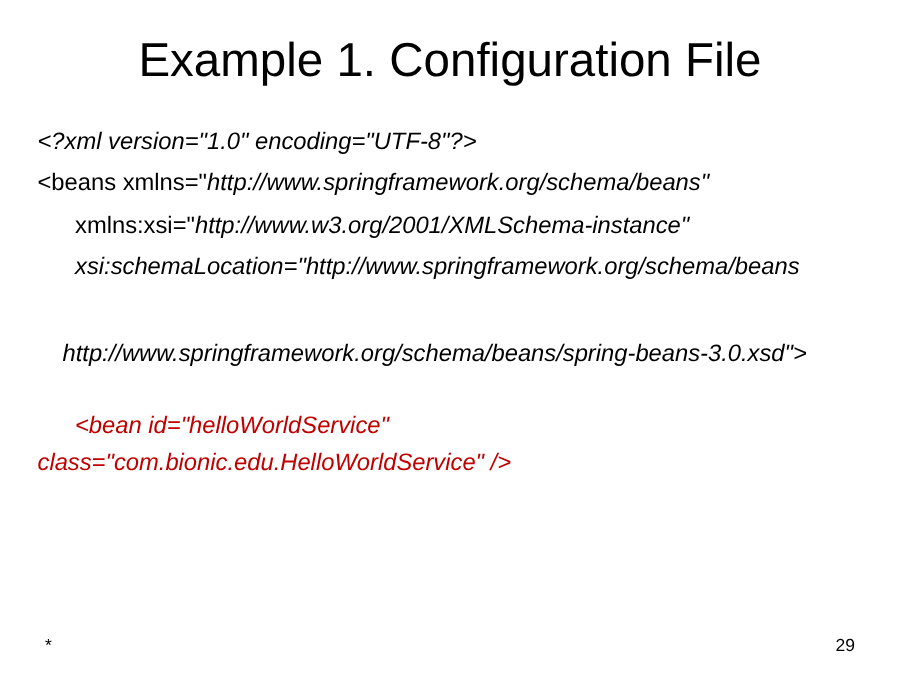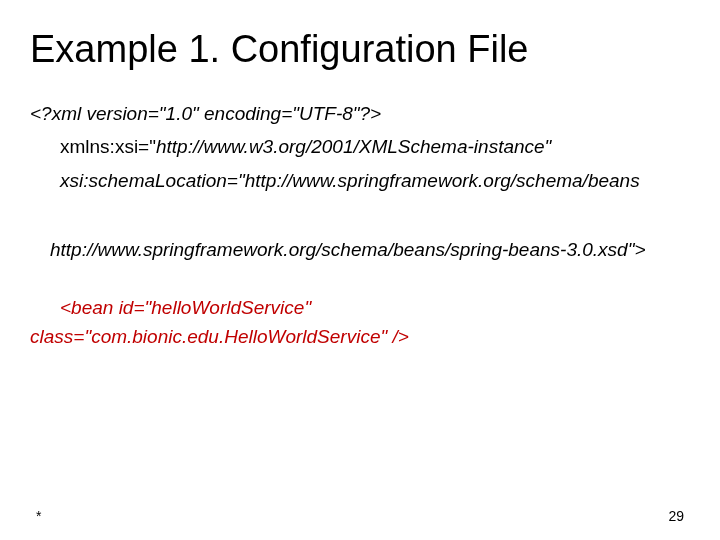--- a/index.html
+++ b/index.html
@@ -13,21 +13,21 @@
     }
     .slide {
       width: 100%;
       height: 100%;
       padding: 28px 30px 0 30px;
       position: relative;
     }
     .title {
       font-size: 38px;
       font-weight: 400;
-      text-align: left;
+      text-align: center;
       color: #000;
       margin-bottom: 28px;
     }
     .content {
       font-size: 19px;
       line-height: 1.55;
       color: #000;
     }
     .line { margin-bottom: 4px; }
     .italic { font-style: italic; }
@@ -62,20 +62,23 @@
 <body>
 
 <div class="slide">
   <h1 class="title">Example 1. Configuration File</h1>
 
   <div class="content">
     <div class="line">
       <span class="italic">&lt;?xml version="1.0" encoding="UTF-8"?&gt;</span>
     </div>
 
+    <div class="line">
+      <span>&lt;beans xmlns="</span><span class="italic">http://www.springframework.org/schema/beans</span><span class="italic">"</span>
+    </div>
 
     <div class="line indent1">
       <span>xmlns:xsi="</span><span class="italic">http://www.w3.org/2001/XMLSchema-instance</span><span class="italic">"</span>
     </div>
 
     <div class="line indent1">
       <span class="italic">xsi:schemaLocation="http://www.springframework.org/schema/beans</span>
     </div>
 
     <div class="line indent2">

